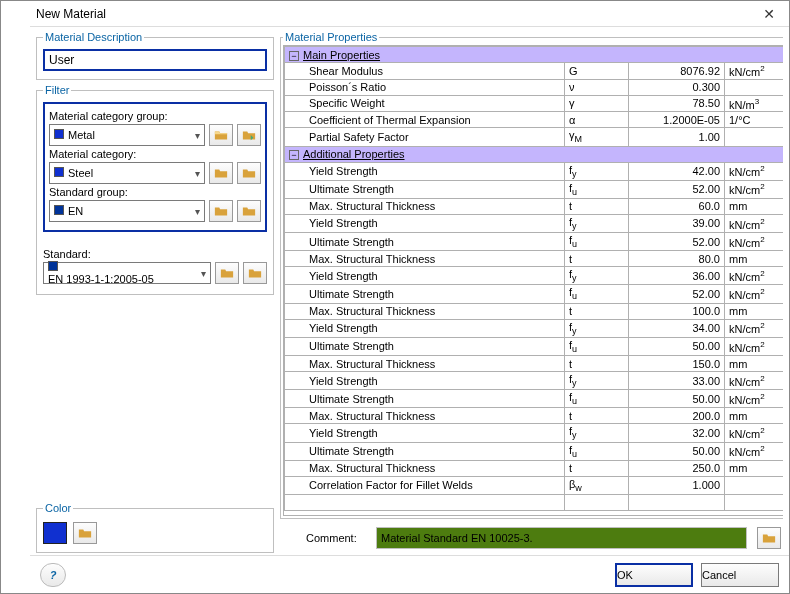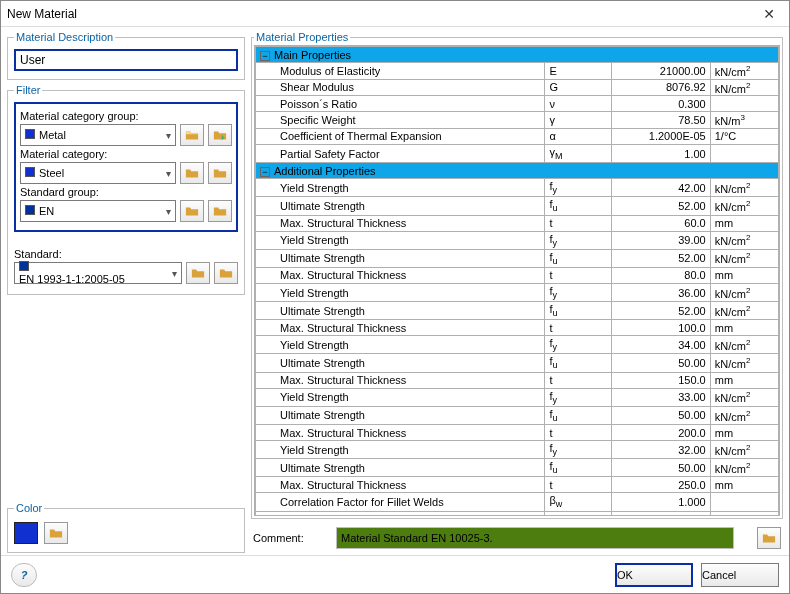--- a/index.html
+++ b/index.html
@@ -1,17 +1,17 @@
 <!DOCTYPE html>
 <html><head>
 <meta charset="utf-8">
 <style>
   * { box-sizing: border-box; font-family: "Segoe UI", Tahoma, Arial, sans-serif; font-size: 11px; }
   body { margin: 0; background: #fff; color: #000; }
-  .window { width: 790px; height: 594px; background: #fff; border: 1px solid #888; display: flex; flex-direction: column; }
+  .window { width: 790px; height: 594px; background: #fff; border: 1px solid #888; display: flex; flex-direction: column; padding-left: 29px; }
   .titlebar { height: 26px; display: flex; align-items: center; padding: 0 6px; border-bottom: 1px solid #ddd; }
   .titlebar-title { flex: 1; font-size: 12px; }
   .close-x { width: 28px; text-align: center; font-size: 14px; color: #333; cursor: default; }
   .content { flex: 1; display: flex; gap: 6px; padding: 4px 6px 2px 6px; overflow: hidden; }
   .left-col { width: 238px; display: flex; flex-direction: column; gap: 4px; }
   .right-col { flex: 1; display: flex; flex-direction: column; gap: 4px; overflow: hidden; }
   fieldset { border: 1px solid #bfbfbf; margin: 0; padding: 6px 6px 8px 6px; }
   legend { color: #0a64a4; padding: 0 2px; font-size: 11px; }
   .desc-input { width: 100%; height: 22px; border: 2px solid #0a2fa4; padding: 2px 4px; font-size: 12px; }
   .highlight-box { border: 2px solid #0a2fa4; padding: 4px 4px 6px 4px; margin-bottom: 16px; }
@@ -27,24 +27,24 @@
   .color-row { display: flex; align-items: center; gap: 6px; margin-top: 2px; }
   .color-swatch-big { width: 24px; height: 22px; border: 1px solid #222; display: inline-block; }
   .props-fieldset { flex: 1; display: flex; flex-direction: column; overflow: hidden; padding: 2px 2px 2px 2px; }
   .props-table-wrap { flex: 1; overflow-y: auto; border: 1px solid #b0b0b0; background: #fff; }
   table { border-collapse: collapse; width: 100%; table-layout: fixed; }
   td, th { border: 1px solid #b0b0b0; padding: 1px 4px; height: 16px; font-size: 11px; }
   .col-name { width: 280px; }
   .col-sym  { width: 64px; text-align: left; }
   .col-val  { width: 96px; text-align: right; }
   .col-unit { width: 66px; text-align: left; }
-  .section-row td { background: #0ea5e9; font-weight: normal; }
+  .section-row td { background: #c4b5fd; font-weight: normal; text-decoration: underline; }
   .section-row .toggle { display: inline-block; width: 10px; height: 10px; border: 1px solid #666; line-height: 8px; text-align: center; font-size: 9px; margin-right: 4px; }
   .indent { padding-left: 24px !important; }
-  .comment-row { display: flex; align-items: center; gap: 23px; padding: 4px 2px; }
+  .comment-row { display: flex; align-items: center; gap: 10px; padding: 4px 2px; margin-left: 24px; }
   .comment-label { width: 60px; }
   .comment-input { flex: 1; height: 22px; border: 1px solid #bfbfbf; padding: 2px 4px; background: #4d7c0f; }
   .bottom-bar { height: 38px; display: flex; align-items: center; padding: 0 10px; gap: 8px; border-top: 1px solid #ddd; }
   .help-btn { width: 26px; height: 24px; border: 1px solid #bbb; border-radius: 12px; display:flex; align-items:center; justify-content:center; color:#0a64a4; background: linear-gradient(#fdfdfd,#e9e9e9); font-style: italic; font-weight: bold; }
   .btn { min-width: 78px; height: 24px; border: 1px solid #7a7a7a; background: linear-gradient(#fdfdfd,#e9e9e9); display:flex; align-items:center; }
   .btn.primary { border: 2px solid #0a2fa4; }
   sup { font-size: 8px; }
   .sym-sub { font-size: 9px; vertical-align: sub; }
 </style>
 </head>
@@ -168,26 +168,20 @@
                 <col class="col-name">
                 <col class="col-sym">
                 <col class="col-val">
                 <col class="col-unit">
               </colgroup>
             <tbody id="props-body">
                 <tr class="section-row">
                   <td colspan="4"><span class="toggle">−</span>Main Properties</td>
                 </tr>
                 <tr>
-                  <td class="col-name indent">Modulus of Elasticity</td>
-                  <td class="col-sym">E</td>
-                  <td class="col-val">21000.00</td>
-                  <td class="col-unit">kN/cm<sup>2</sup></td>
-                </tr>
-                <tr>
                   <td class="col-name indent">Shear Modulus</td>
                   <td class="col-sym">G</td>
                   <td class="col-val">8076.92</td>
                   <td class="col-unit">kN/cm<sup>2</sup></td>
                 </tr>
                 <tr>
                   <td class="col-name indent">Poisson´s Ratio</td>
                   <td class="col-sym">ν</td>
                   <td class="col-val">0.300</td>
                   <td class="col-unit"></td>

